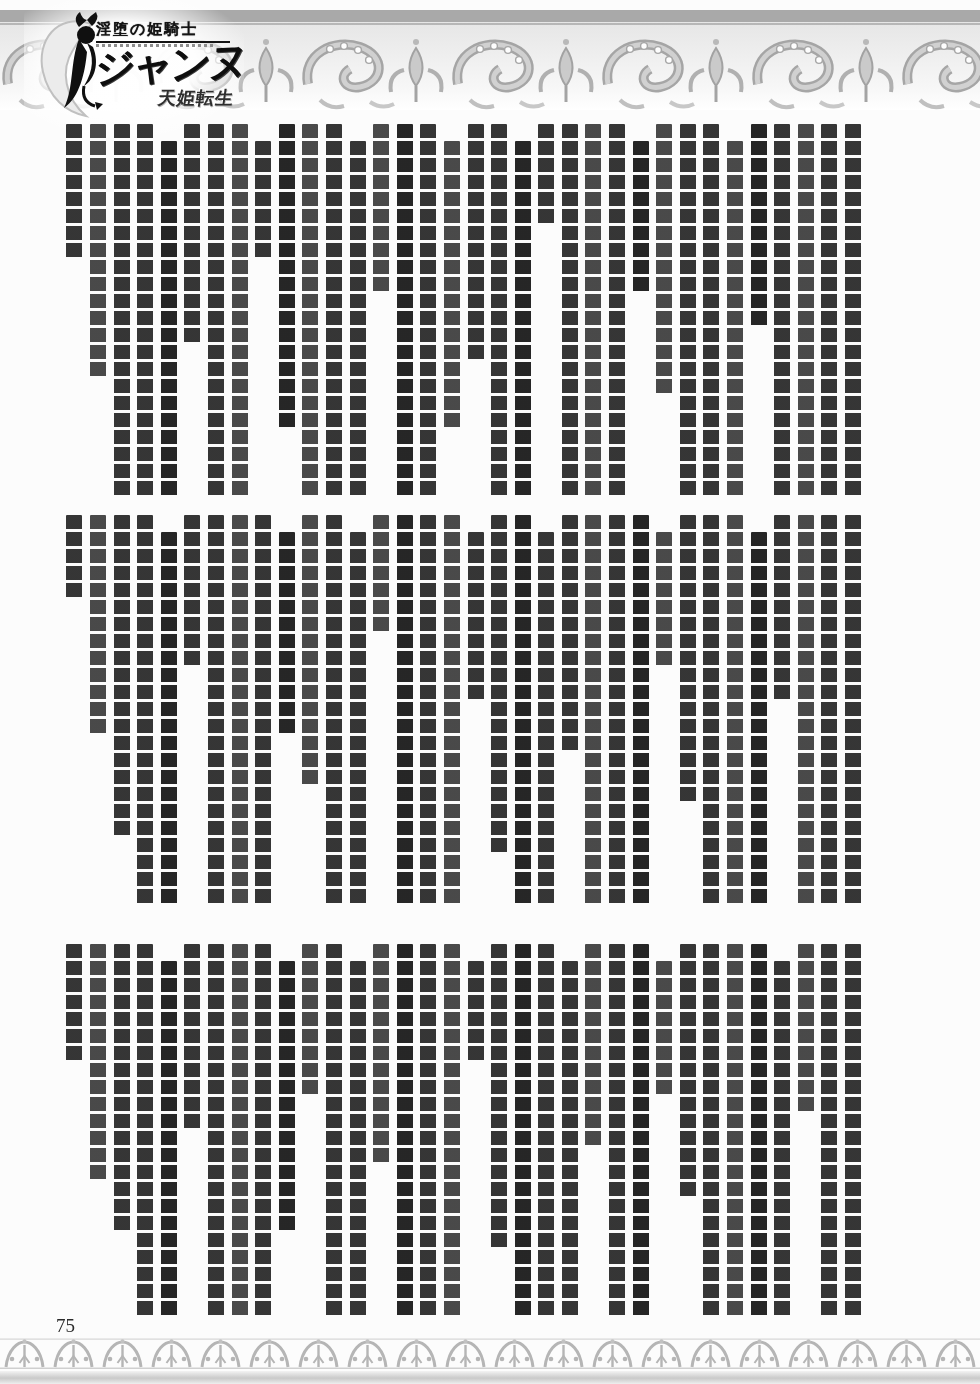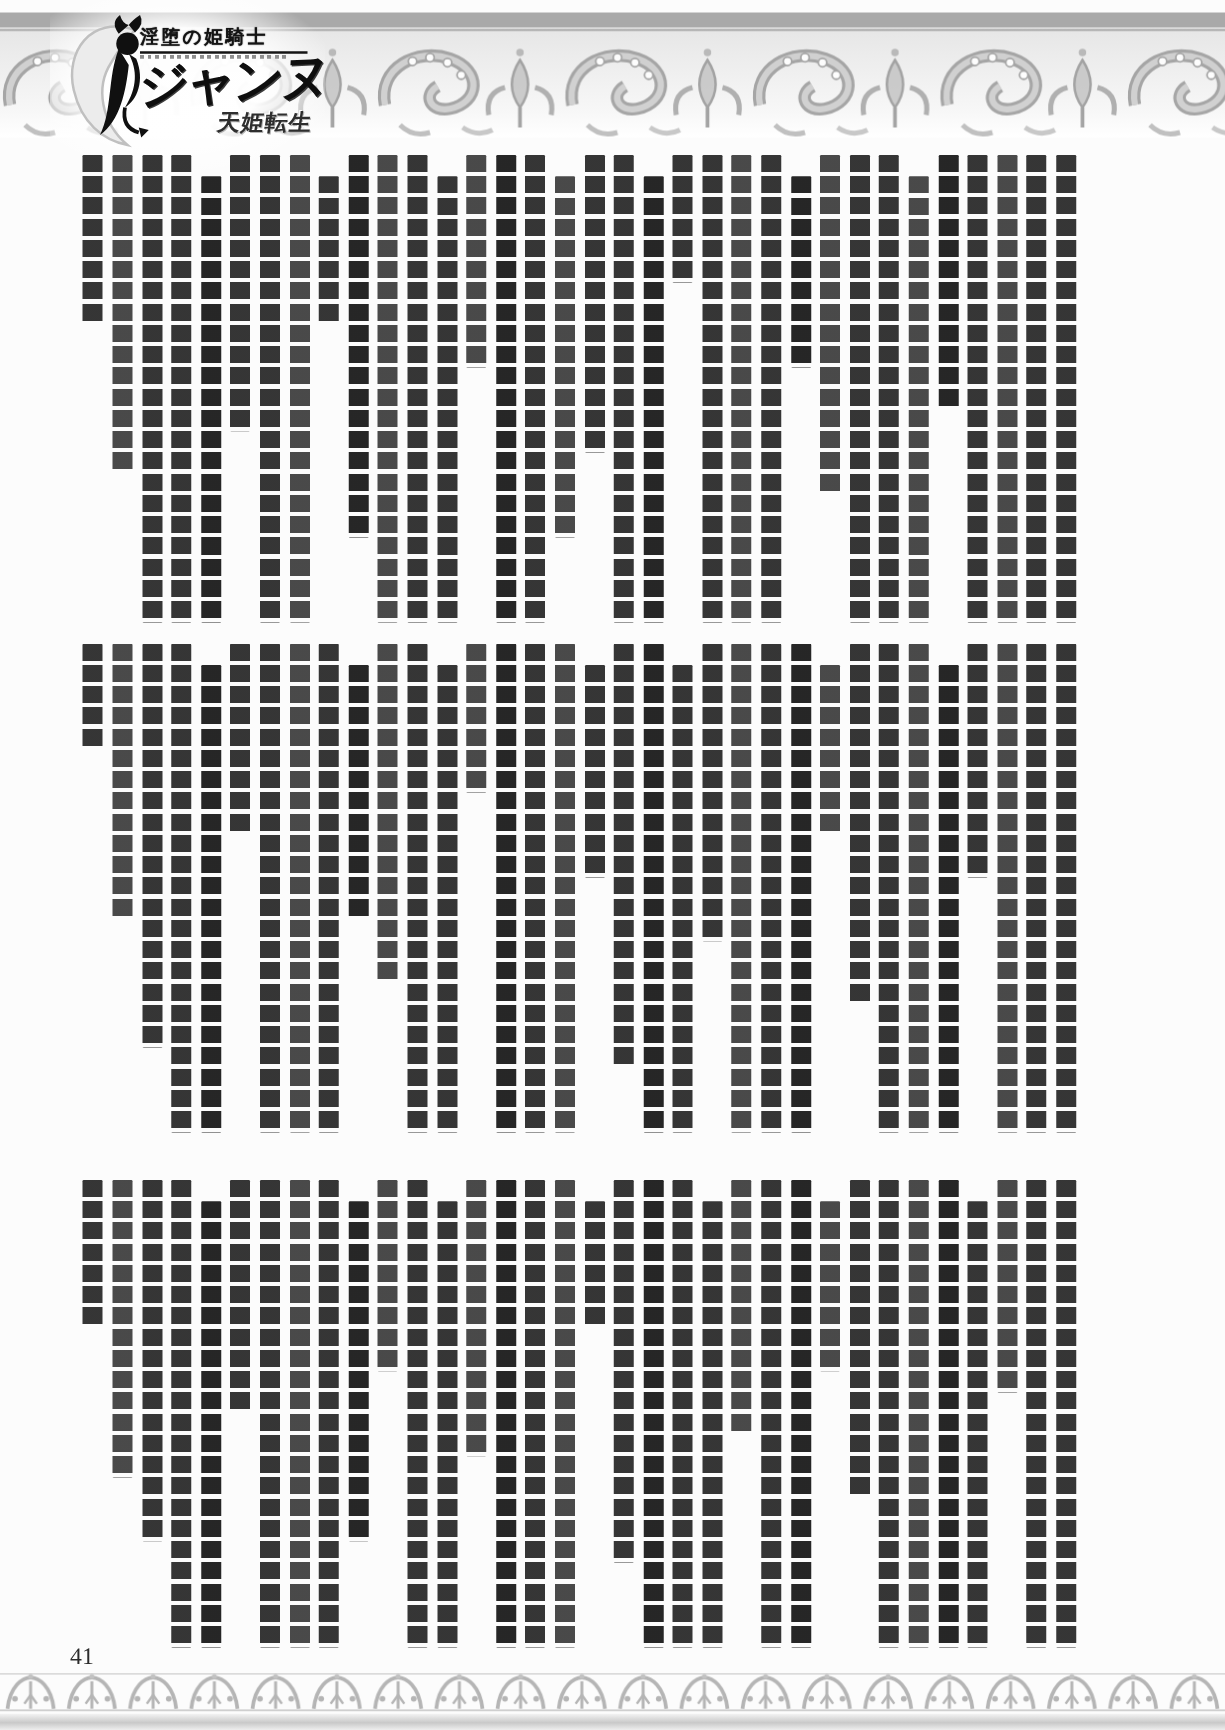--- a/index.html
+++ b/index.html
@@ -4,21 +4,21 @@
 <style>
   html,body{margin:0;padding:0;}
   body{
     width:980px;height:1384px;position:relative;overflow:hidden;
     background:#fcfcfc;
     font-family:"Liberation Serif","DejaVu Serif",serif;
   }
   
   .ornament-top{position:absolute;left:0;top:0;width:980px;height:118px;}
   
-  .logo{position:absolute;left:50px;top:4px;width:200px;height:122px;}
+  .logo{position:absolute;left:34px;top:4px;width:200px;height:122px;}
   .logo-glow{position:absolute;inset:-10px;background:radial-gradient(ellipse at 45% 50%,rgba(255,255,255,.97) 42%,rgba(255,255,255,0) 78%);}
   .logo-figure{position:absolute;left:0;top:6px;}
   .logo-text{position:absolute;left:62px;top:16px;width:138px;display:flex;flex-direction:column;}
   .series-title{font-weight:700;font-size:15px;letter-spacing:2px;color:#141414;white-space:nowrap;text-shadow:0 0 1px #333;}
   .logo-rule{width:134px;height:2px;background:#151515;margin:2px 0 1px 0;}
   .logo-subline{width:120px;height:3px;margin-bottom:1px;background:repeating-linear-gradient(90deg,#8e8e8e 0 3px,transparent 3px 6px);}
   .main-title{font-weight:700;font-size:40px;line-height:1.05;letter-spacing:-3px;color:#0e0e0e;transform:rotate(-3deg) skewX(-6deg);transform-origin:left top;text-shadow:1px 1px 0 #3c3c3c;white-space:nowrap;}
   .subtitle{align-self:flex-end;margin-top:-4px;font-weight:700;font-size:18px;letter-spacing:1px;color:#2e2e2e;transform:skewX(-8deg);text-shadow:-1px -1px 0 #ffffff,1px 1px 0 #b5b5b5;white-space:nowrap;}
   
   .text-band{
@@ -207,21 +207,21 @@
       <div class="t-col" style="margin-top: 0px; height: 374px;"></div>
       <div class="t-col" style="margin-top: 0px; height: 187px;"></div>
       <div class="t-col" style="margin-top: 17px; height: 357px;"></div>
       <div class="t-col" style="margin-top: 0px; height: 374px;"></div>
       <div class="t-col" style="margin-top: 0px; height: 289px;"></div>
       <div class="t-col" style="margin-top: 0px; height: 238px;"></div>
       <div class="t-col" style="margin-top: 0px; height: 119px;"></div>
     </section>
 </main>
 
-<div class="page-number">41</div>
+<div class="page-number">75</div>
 
 <div class="ornament-bottom">
   <svg width="980" height="34" xmlns="http://www.w3.org/2000/svg">
     <defs>
       <pattern id="fleur" x="0" y="0" width="49" height="34" patternUnits="userSpaceOnUse">
         <path d="M6,29 C8,11 18,4 24.5,4 C31,4 41,11 43,29" fill="none" stroke="#b5b5b5" stroke-width="3"></path>
         <path d="M24.5,7 V29" stroke="#b5b5b5" stroke-width="2.4"></path>
         <path d="M19.5,25 l5,-7 l5,7" fill="none" stroke="#b5b5b5" stroke-width="2"></path>
         <circle cx="12" cy="21" r="2.3" fill="#b5b5b5"></circle>
         <circle cx="37" cy="21" r="2.3" fill="#b5b5b5"></circle>

